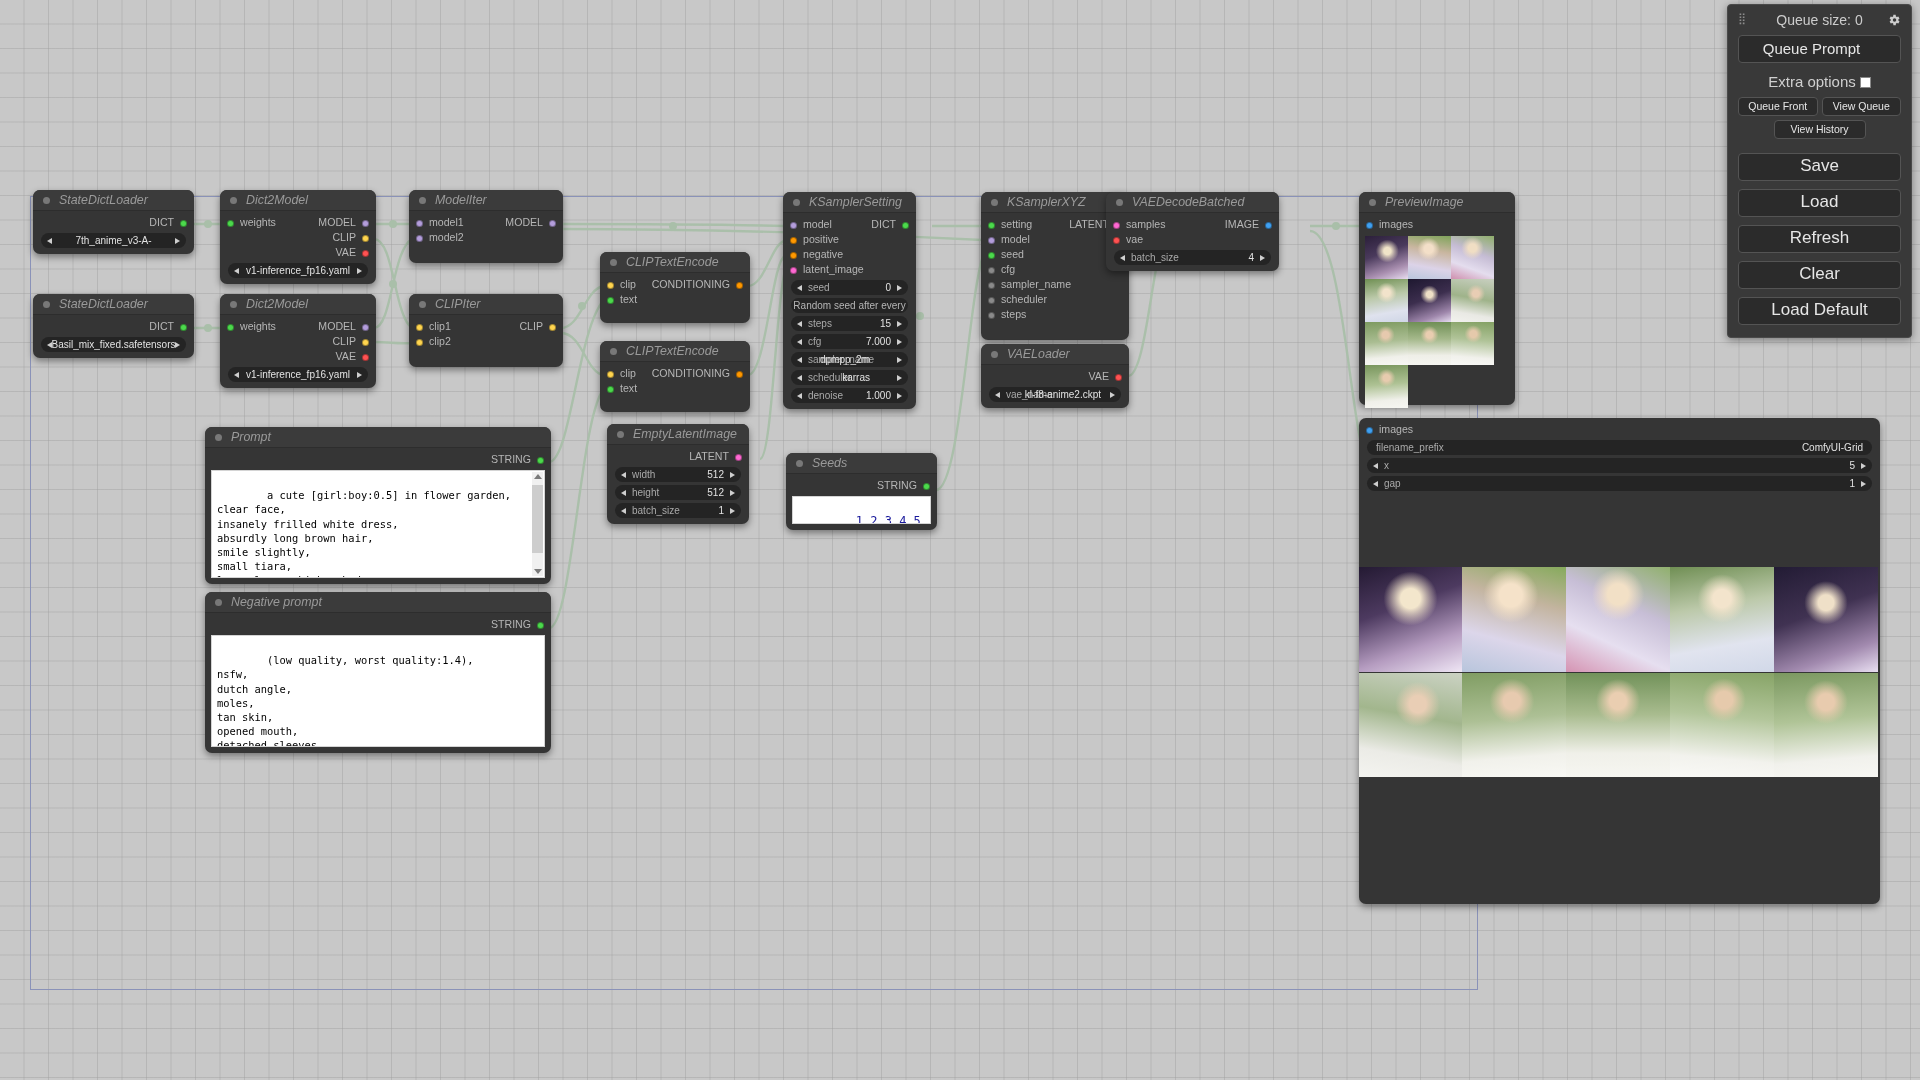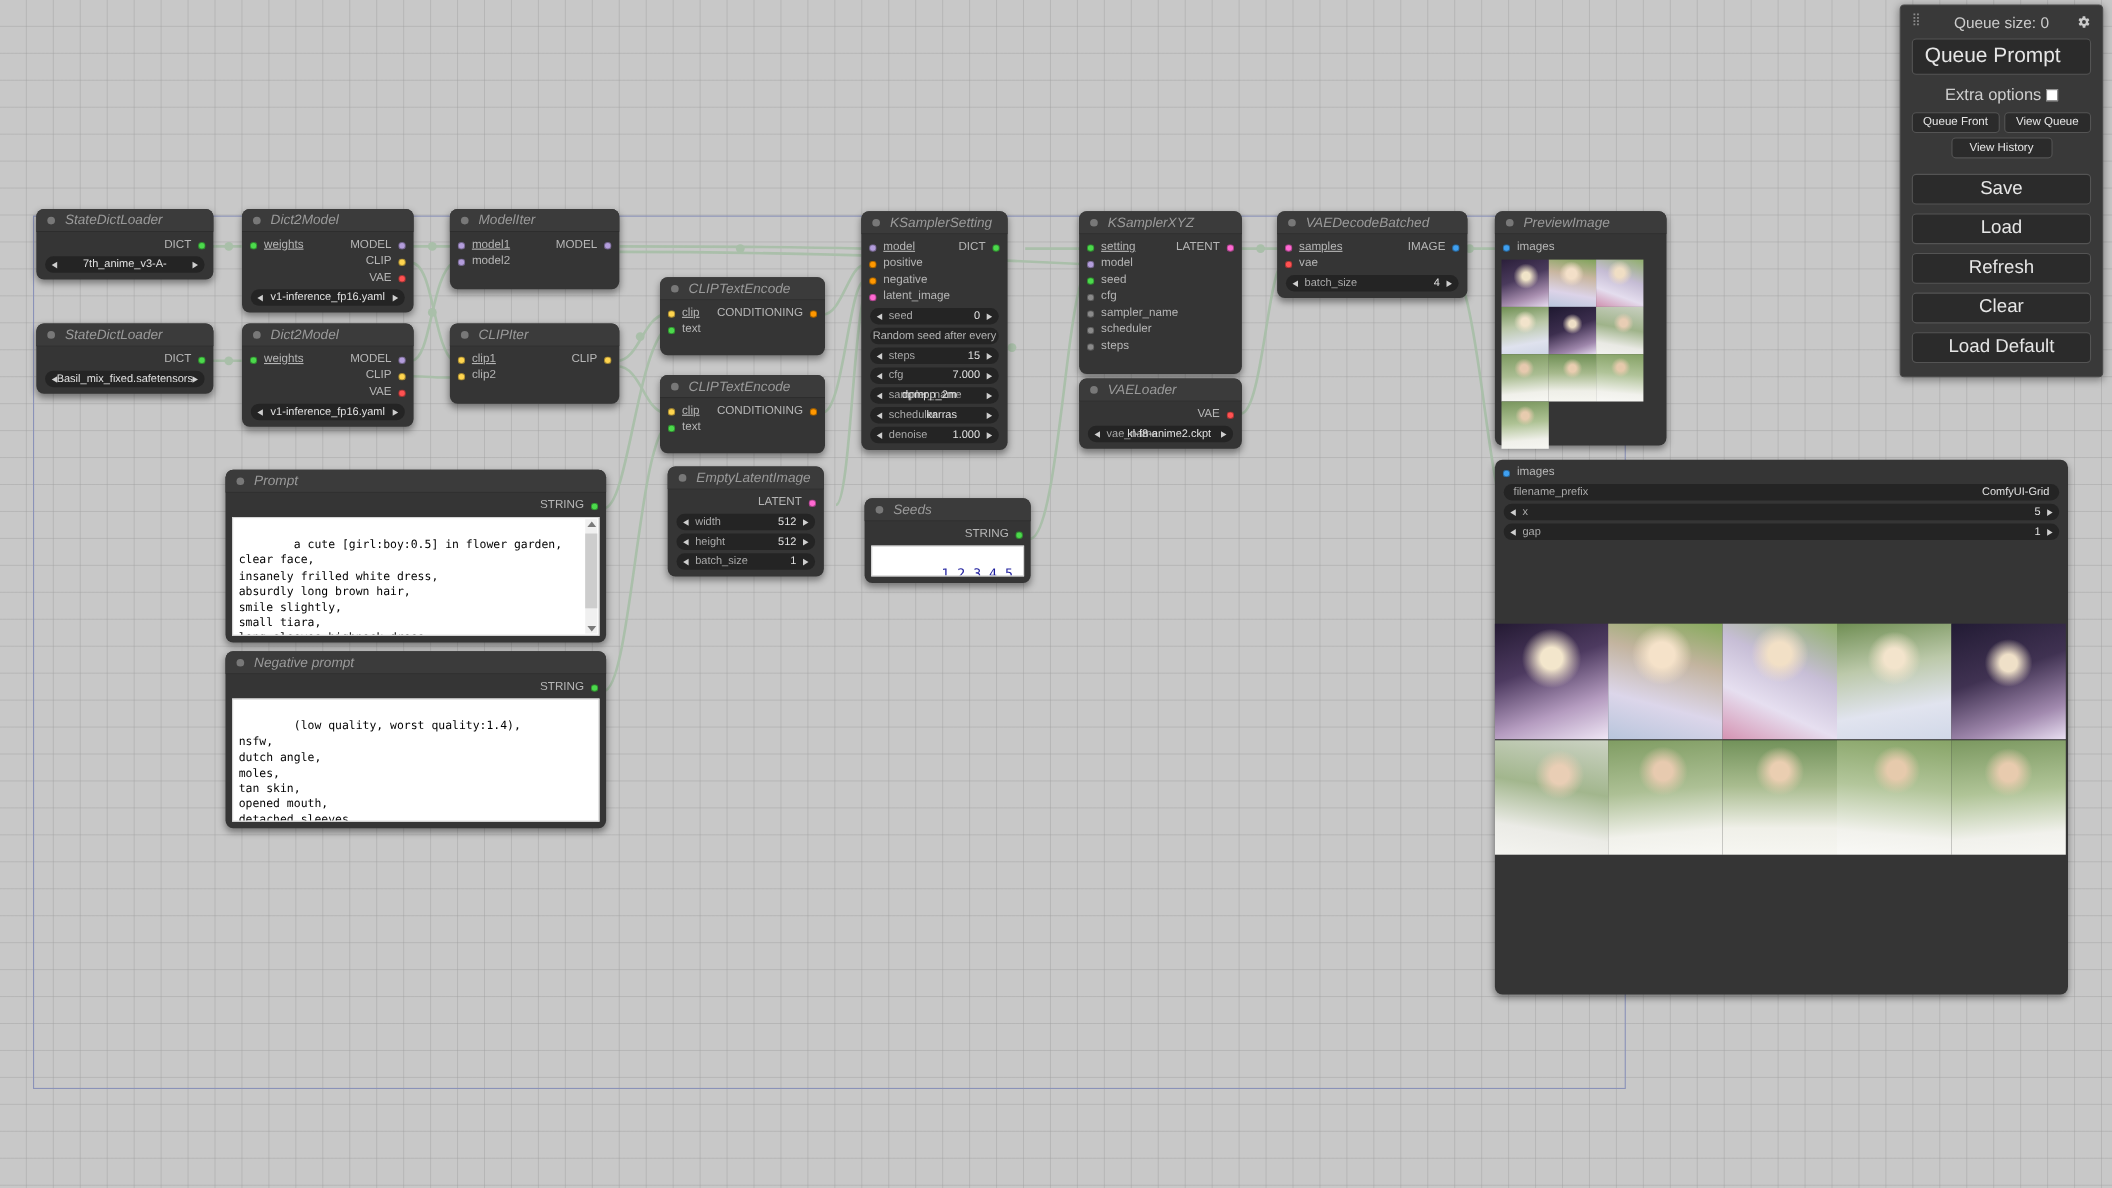--- a/index.html
+++ b/index.html
@@ -69,21 +69,21 @@
   .slot.in { padding-left: 20px; text-align: left; }
   .slot.out { padding-right: 20px; text-align: right; }
   .dot {
     position: absolute; top: 4.5px;
     width: 7px; height: 7px; border-radius: 50%;
     border: 1px solid rgba(0,0,0,0.35);
   }
   .slot.in .dot { left: 7px; }
   .slot.out .dot { right: 7px; }
   .row2 { position: relative; height: 15px; }
-  .row2 .left { position: absolute; left: 0; top: 0; text-decoration: underline; }
+  .row2 .left { position: absolute; left: 0; top: 0; }
   .row2 .right { position: absolute; right: 0; top: 0; }
 
   
   .widget {
     position: relative;
     margin: 3px 8px 0 8px;
     height: 15px;
     line-height: 15px;
     background: #242424;
     border-radius: 8px;
@@ -172,21 +172,21 @@
   .btn {
     display: block; width: 100%;
     background: #2b2b2b;
     border: 1px solid #545454;
     border-radius: 4px;
     color: #e6e6e6;
     text-align: center;
     cursor: pointer;
   }
   #queue-prompt {
-    font-size: 19px; padding: 4px 16px 5px 0; margin-top: 4px;
+    font-size: 15px; padding: 4px 16px 5px 0; margin-top: 4px;
   }
   #extra-options {
     position: relative; text-align: center;
     font-size: 15px; color: #cfcfcf; margin-top: 9px; height: 19px; line-height: 19px;
   }
   #extra-cb {
     display: inline-block; width: 11px; height: 11px;
     background: #fff; border: 1px solid #888; vertical-align: -1px; margin-left: 4px;
   }
   #small-row { display: flex; gap: 4px; margin-top: 6px; }
@@ -684,21 +684,21 @@
       </div>
       <div class="widget">
         <span class="arrow-l"></span>
         <span class="wlabel">vae_name</span>
         <span class="wcenter" style="text-align:right; padding-right:20px;">kl-f8-anime2.ckpt</span>
         <span class="arrow-r"></span>
       </div>
     </div>
   </div>
 
-  <div class="node" style="left:1161px; top:192px; width:173px;">
+  <div class="node" style="left:1106px; top:192px; width:173px;">
     <div class="node-title">
       <span class="tdot"></span>
       <span>VAEDecodeBatched</span>
     </div>
     <div class="node-body">
       <div class="row2">
         <span class="slot in left">
           <span class="dot" style="background:#ff69d2"></span>
           <span>samples</span>
         </span>

